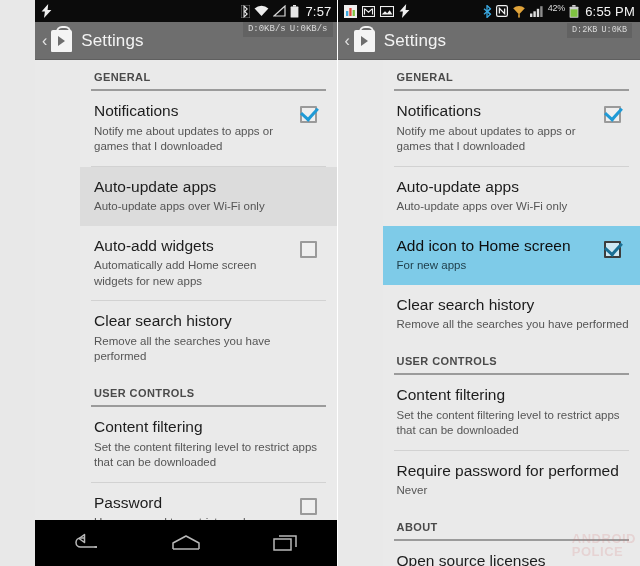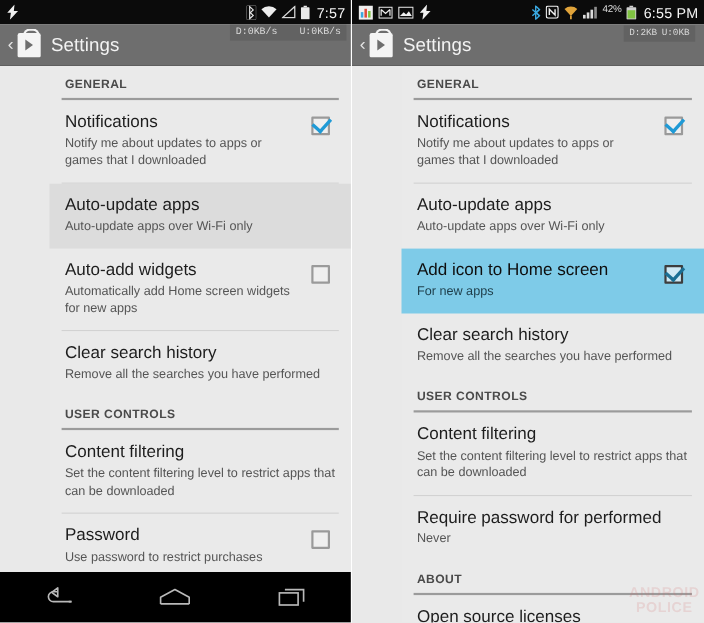--- a/index.html
+++ b/index.html
@@ -2,21 +2,21 @@
 <html><head>
 <meta charset="utf-8">
 <style>
   * { margin:0; padding:0; box-sizing:border-box; }
   html,body { width:640px; height:566px; }
   body {
     font-family:"Liberation Sans", sans-serif;
     background:#e8e8e8;
     -webkit-font-smoothing:antialiased;
   }
-  .stage { position:relative; width:640px; height:434px; display:flex; }
+  .stage { position:relative; width:640px; height:434px; display:flex;padding-left:35px; }
   .panel { position:relative; width:320px; height:566px; overflow:hidden; background:#e9e9e9; }
   .panel.left  { border-right:1px solid #ffffff; }
 
   
   .statusbar {
     height:22px; background:#0b0b0b; display:flex; align-items:center;
     padding:0 5px 0 6px; color:#f2f2f2; position:relative;
   }
   .sb-left { display:flex; align-items:center; gap:5px; flex:1; }
   .sb-right { display:flex; align-items:center; gap:4px; }
@@ -40,21 +40,21 @@
   }
   .ab-icon::after {
     content:""; position:absolute; left:7px; top:6px;
     border-left:7px solid #6e6e6e; border-top:5px solid transparent;
     border-bottom:5px solid transparent;
   }
   .ab-title { color:#f3f3f3; font-size:17px; font-weight:400; letter-spacing:.1px; }
 
   
   .speedmeter {
-    position:absolute; right:4px; top:0; display:flex; gap:20px;
+    position:absolute; right:4px; top:0; display:flex; gap:4px;
     font-family:"Liberation Mono", monospace; font-size:9px; color:#d8d8d8;
     background:rgba(0,0,0,.10); padding:2px 5px 3px 5px; letter-spacing:0;
   }
   .speedmeter.alt { gap:4px; top:1px; right:8px; font-size:8.5px; }
 
   
   .list { background:#eaeaea;margin-left:45px; }
   .section-hdr {
     font-size:11px; font-weight:bold; color:#4a4a4a; letter-spacing:.4px;
     padding:11px 14px 6px 14px;
@@ -87,21 +87,21 @@
 
   
   .navbar {
     position:absolute; left:0; bottom:0; width:100%; height:46px;
     background:#000; display:flex; align-items:center; justify-content:space-around;
   }
   .nav-btn { width:56px; height:46px; display:flex; align-items:center; justify-content:center; }
 
   
   .watermark {
-    position:absolute; right:4px; bottom:8px; text-align:center;
+    position:absolute; right:4px; bottom:8px; 
     font-size:13px; font-weight:bold; line-height:1.0; letter-spacing:.5px;
     color:rgba(208,110,110,.22); opacity:.85; pointer-events:none;
     font-family:"Liberation Sans", sans-serif;
     margin-top:38px;
   }
   .watermark span { display:block; }
 </style>
 </head>
 <body>
 

